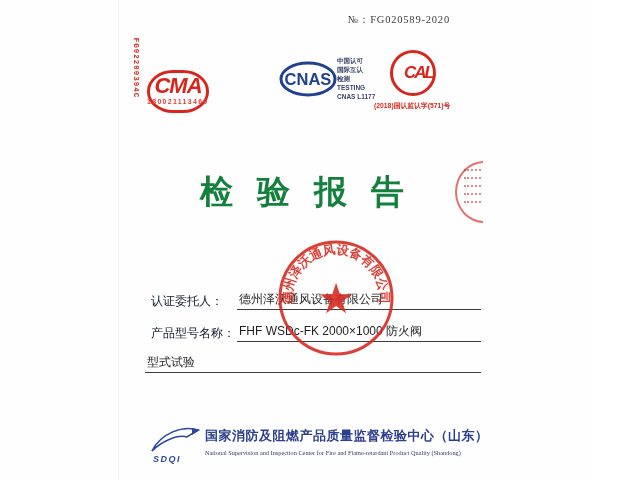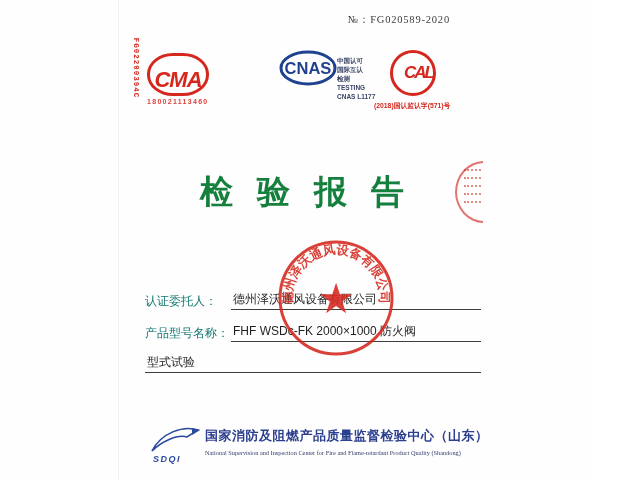--- a/index.html
+++ b/index.html
@@ -22,37 +22,37 @@
   
   .side-code {
     position:absolute; left:104px; top:64px; width:64px; text-align:center;
     transform:rotate(90deg);
     font-family:"Liberation Mono", monospace; font-size:7.5px; font-weight:bold;
     color:#d5271d; letter-spacing:1px; white-space:nowrap;
   }
 
   
   .cma-logo {
-    position:absolute; left:147px; top:53px; width:62px; height:43px;
+    position:absolute; left:147px; top:70px; width:62px; height:43px;
     border:3.5px solid #d5271d; border-radius:26px / 21px;
-    display:flex; align-items:flex-end; justify-content:center;
+    display:flex; align-items:flex-start; justify-content:center;
   }
   .cma-logo span {
     font-weight:bold; font-style:italic; font-size:22px; color:#d5271d; letter-spacing:-1px;
   }
   .cma-number {
     position:absolute; left:147px; top:98px; width:70px;
     font-size:7px; font-weight:bold; color:#e04038; letter-spacing:1.3px; white-space:nowrap;
   }
 
   
   .ilac-logo { position:absolute; left:217px; top:46px; }
 
   
-  .cnas-logo { position:absolute; left:279px; top:46px; }
+  .cnas-logo { position:absolute; left:279px; top:57px; }
   .cnas-text { position:absolute; left:337px; top:56px; color:#3a4466; }
   .cnas-text div { font-size:6.5px; font-weight:bold; line-height:9px; white-space:nowrap; }
 
   
   .cal-logo {
     position:absolute; left:390px; top:50px; width:46px; height:46px;
     border:3.5px solid #d5271d; border-radius:50%;
     display:flex; align-items:center; justify-content:flex-end;
   }
   .cal-logo span {
@@ -87,21 +87,21 @@
     display:block; height:0; border-top:2px dotted rgba(210,40,35,0.55);
     margin:6px 3px 0 7px;
   }
 
   
   .field-row {
     position:absolute; left:145px; width:336px; display:flex; align-items:flex-end;
     height:18px;
   }
   .field-row .flabel {
-    width:86px; font-size:12px; color:#0f766e; white-space:pre; flex:none;
+    width:86px; font-size:12px; color:#0f172a; white-space:pre; flex:none;margin-left:6px;
   }
   .field-row .fvalue {
     flex:1; border-bottom:1px solid #3d3d3d; font-size:12px; color:#1f1f1f;
     white-space:pre; padding:0 0 1px 2px;
   }
   .row-1 { top:292px; }
   .row-2 { top:324px; }
   .row-3 { top:355px; }
 
   

